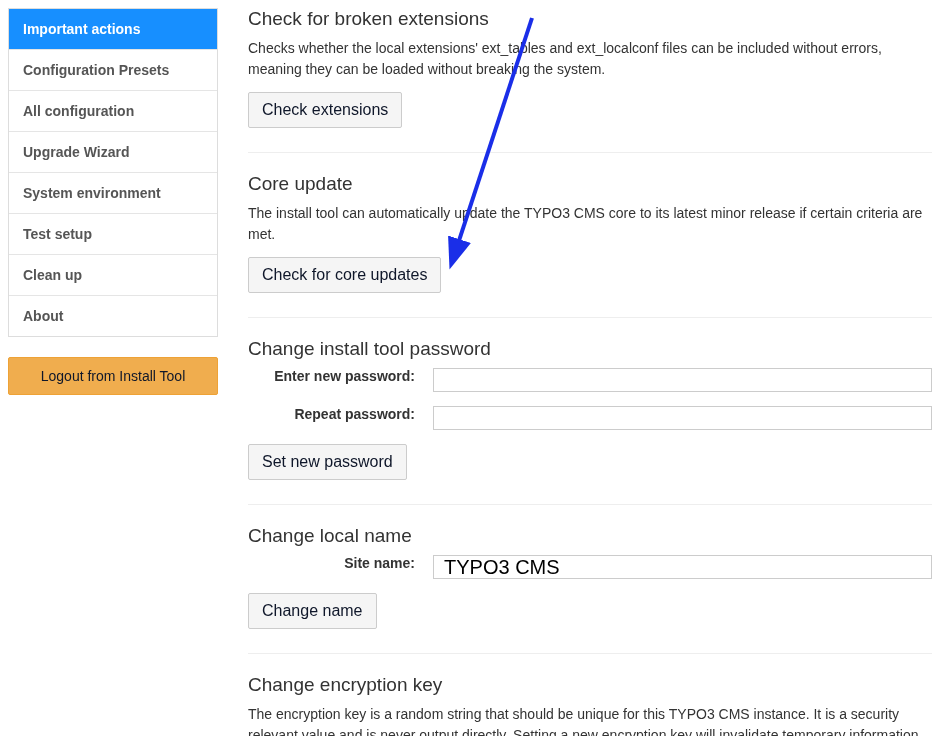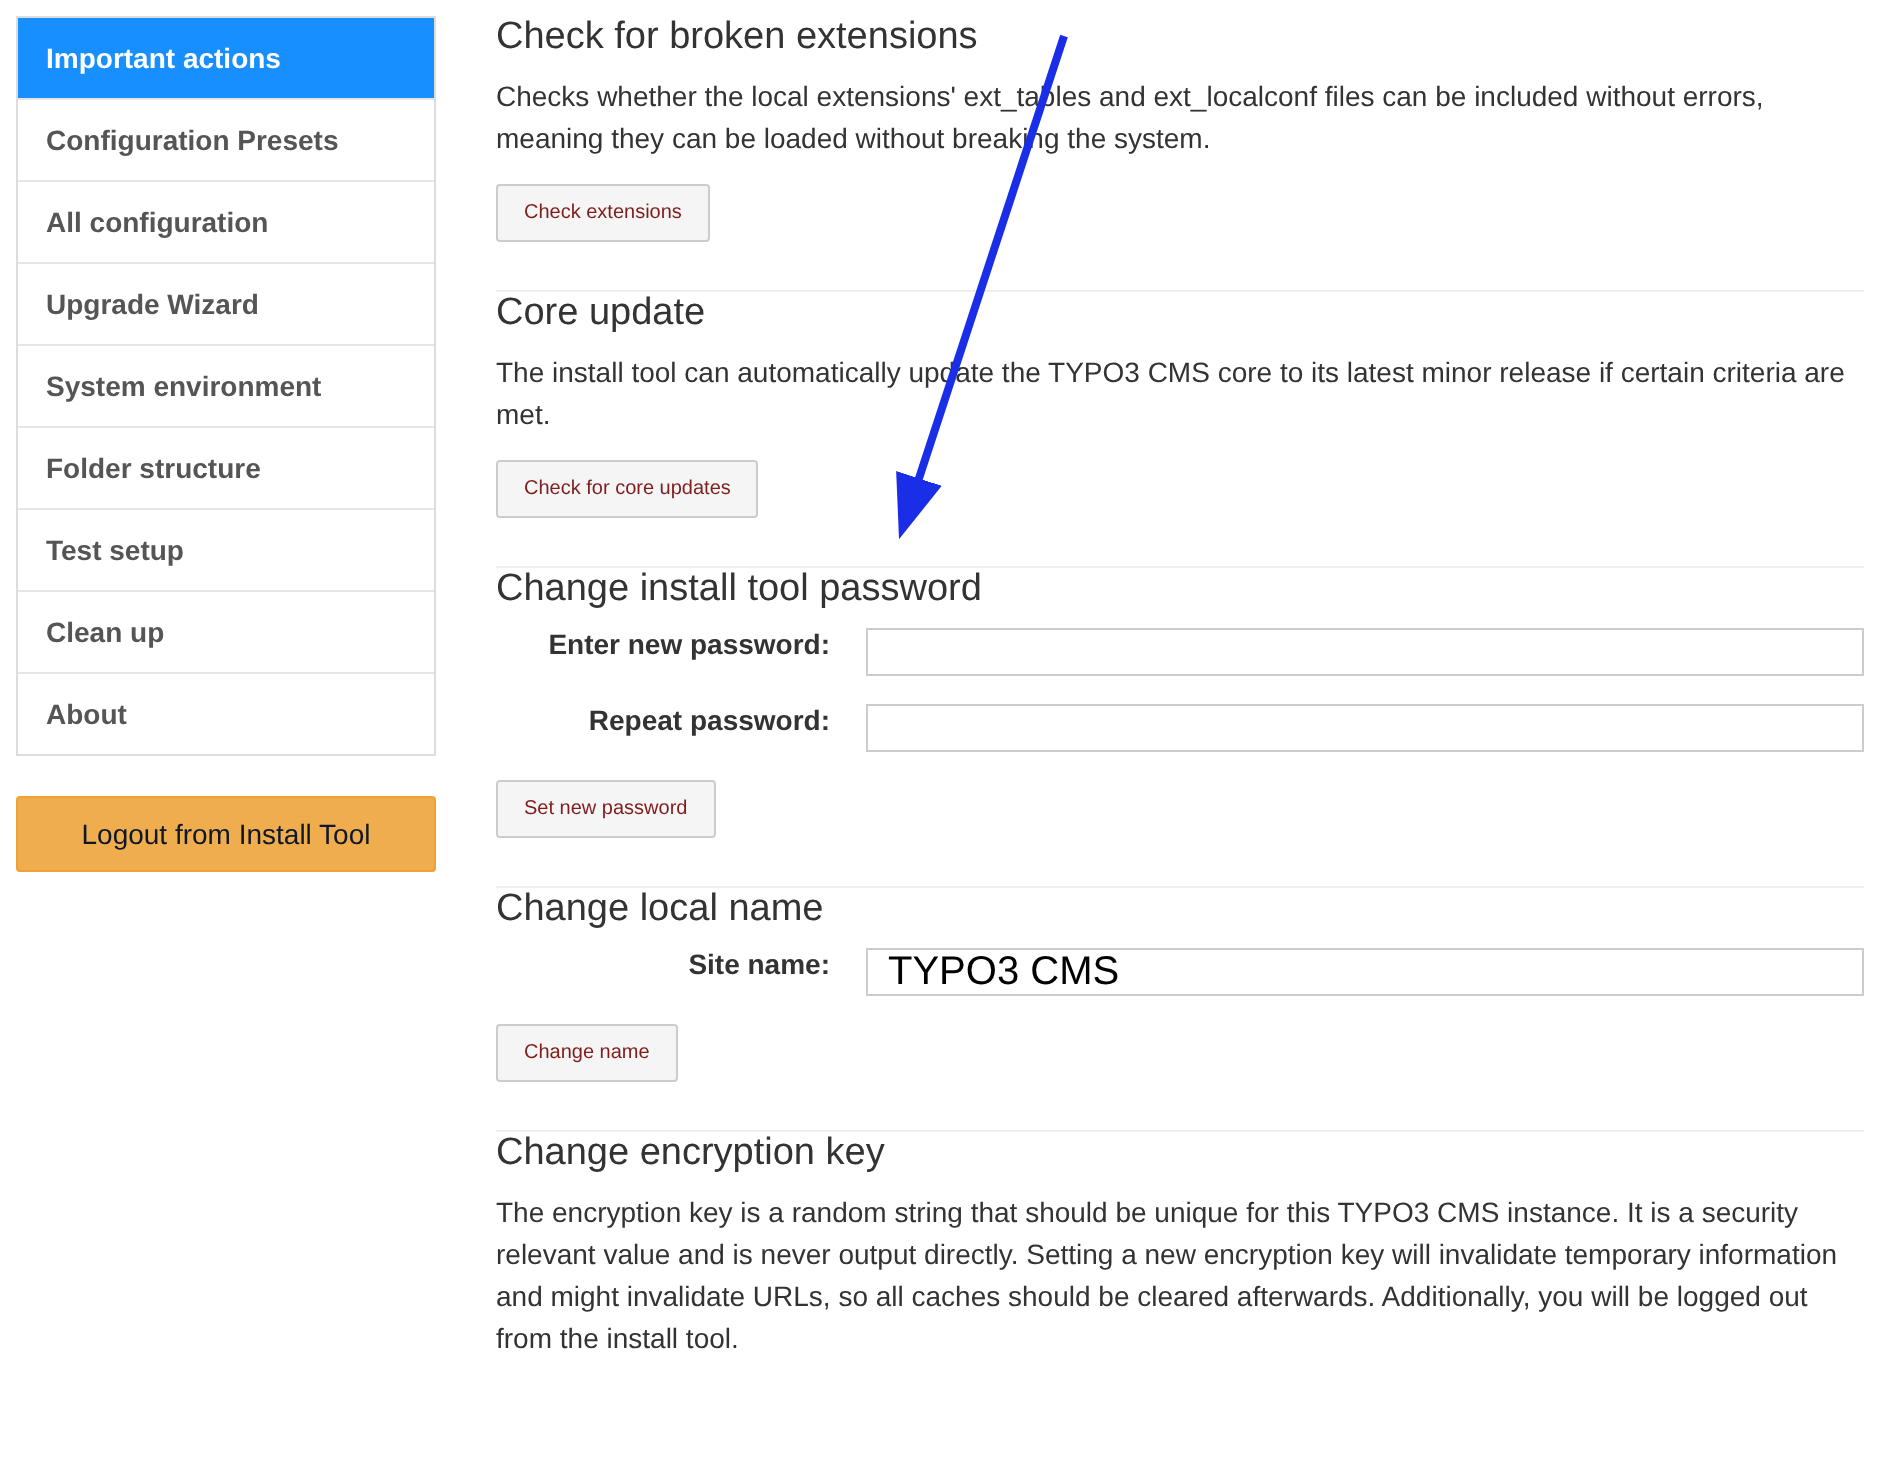--- a/index.html
+++ b/index.html
@@ -55,41 +55,42 @@
     border-radius: 2px;
     font-size: 14px;
   }
   .main {
     flex: 1;
     padding-right: 12px;
   }
   .section {
     padding-bottom: 24px;
     border-bottom: 1px solid #eee;
+    margin-bottom: 20px;
   }
   .section:last-child { border-bottom: none; }
   h3 {
     font-size: 19px;
     font-weight: normal;
     color: #333;
     margin-bottom: 8px;
   }
   .desc {
     color: #333;
     line-height: 1.5;
     margin-bottom: 12px;
     font-size: 14px;
   }
   .btn {
     display: inline-block;
     background: #f5f5f5;
     border: 1px solid #ccc;
-    color: #7f1d1d;
+    color: #0f172a;
     padding: 8px 13px;
-    font-size: 10px;
+    font-size: 16px;
     cursor: pointer;
     border-radius: 2px;
   }
   .form-row {
     display: flex;
     margin-bottom: 14px;
   }
   .form-label {
     width: 185px;
     text-align: right;
@@ -113,21 +114,20 @@
 <body>
 
 <div class="container">
   <div class="sidebar">
     <div class="nav">
       <a class="nav-item active">Important actions</a>
       <a class="nav-item">Configuration Presets</a>
       <a class="nav-item">All configuration</a>
       <a class="nav-item">Upgrade Wizard</a>
       <a class="nav-item">System environment</a>
-      <a class="nav-item">Folder structure</a>
       <a class="nav-item">Test setup</a>
       <a class="nav-item">Clean up</a>
       <a class="nav-item">About</a>
     </div>
     <button class="logout-btn">Logout from Install Tool</button>
   </div>
 
   <div class="main">
 
     <div class="section">

